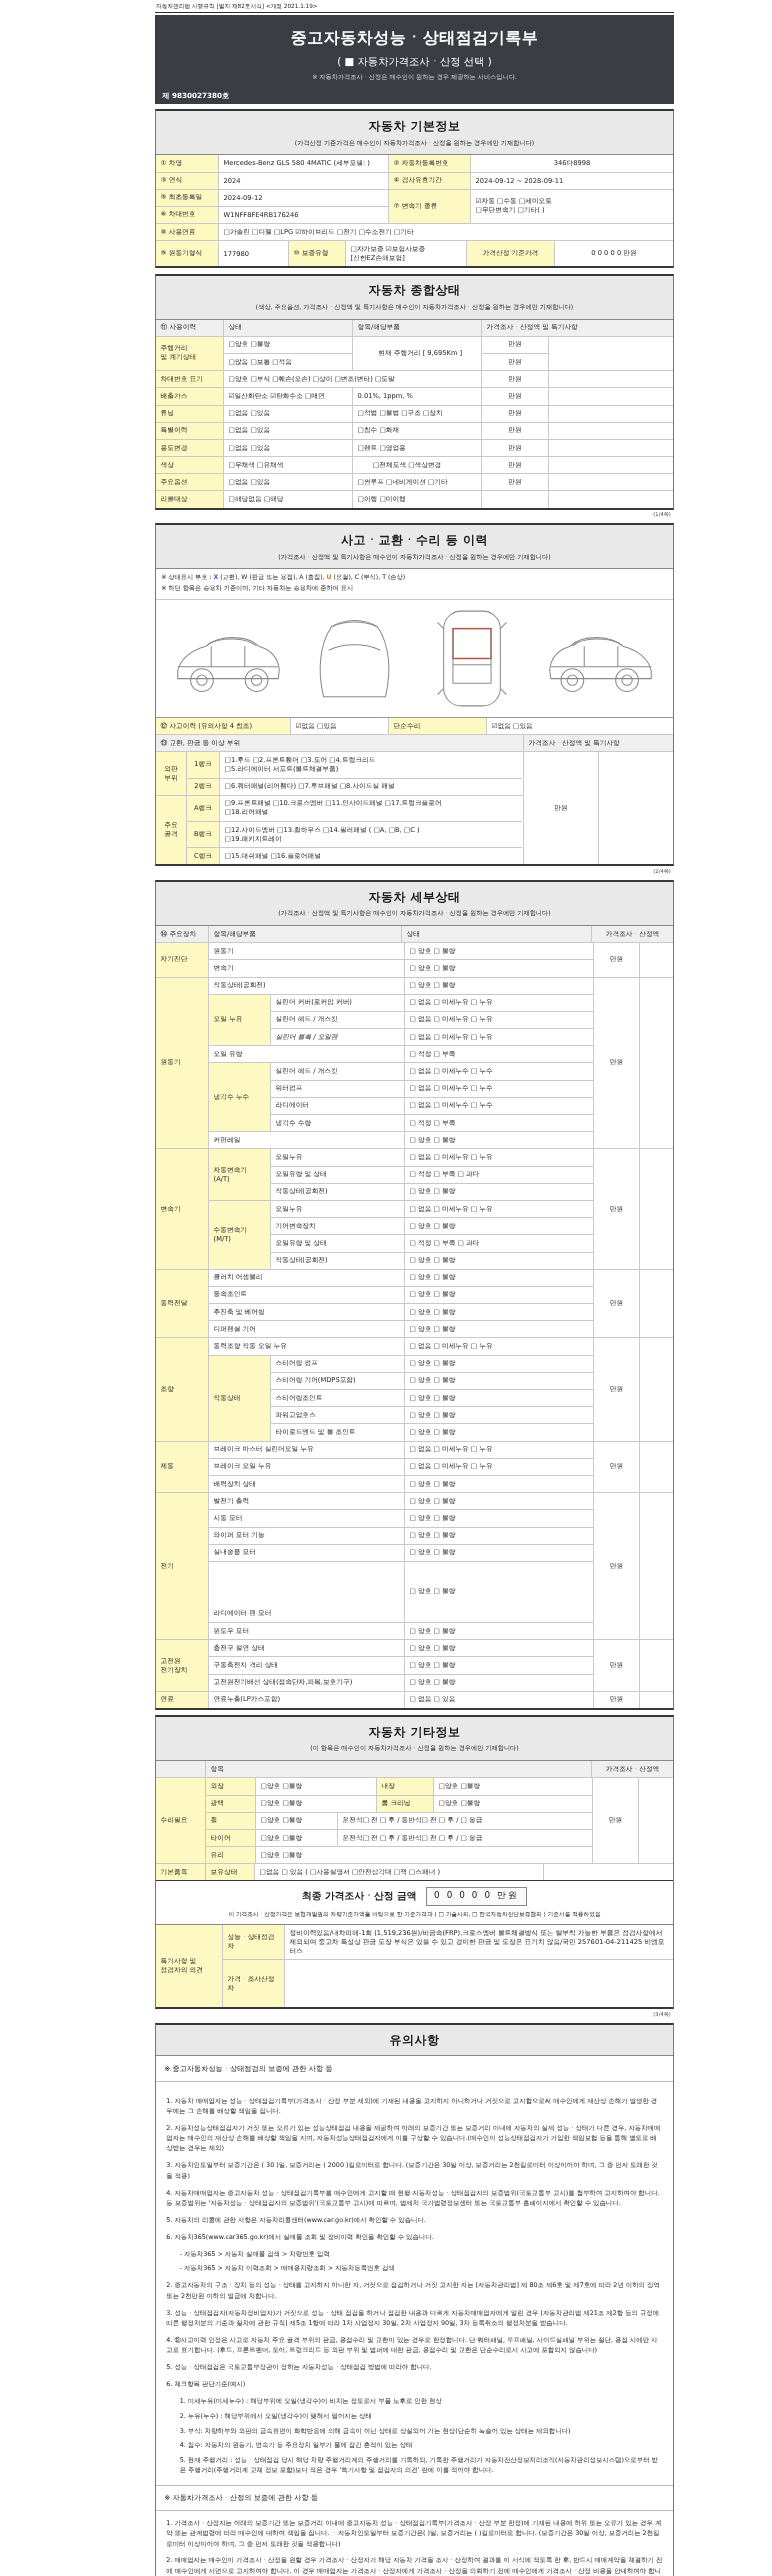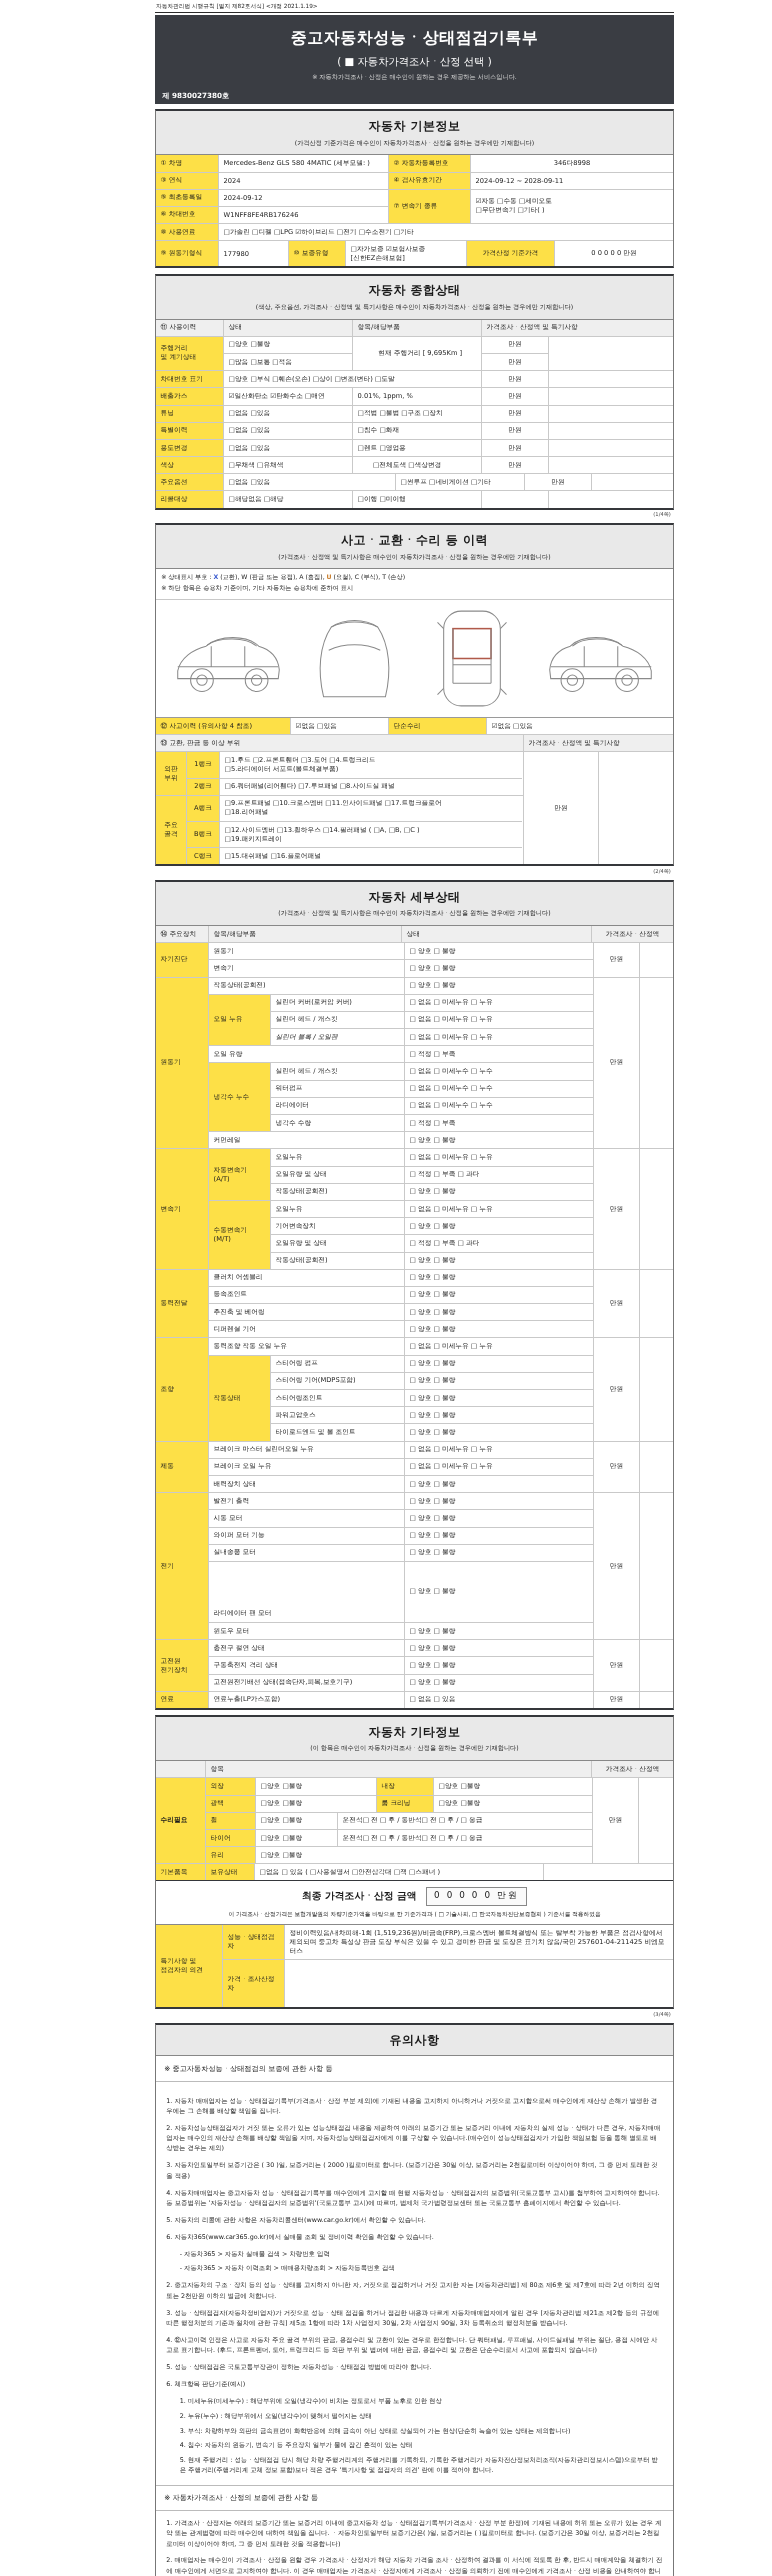--- a/index.html
+++ b/index.html
@@ -17,21 +17,21 @@
   .shead{background:#e9e9e9;text-align:center;padding:6.7px 4.1px;border-bottom:0.5px solid #888;}
   .stitle{font-size:12px;font-weight:bold;letter-spacing:0.5px;}
   .ssub{font-size:6.2px;margin-top:3.6px;color:#222;}
   .marker{text-align:right;font-size:5.2px;color:#444;padding:1.5px 3.1px 0 0;}
   
   .tbl{width:100%;}
   .tr{display:flex;align-items:stretch;}
   .tr + .tr{border-top:0.5px solid #c9c9c9;}
   .td{padding:3.6px 4.6px;font-size:6.7px;display:flex;align-items:center;white-space:pre-line;box-sizing:border-box;min-height:15.5px;}
   .td + .td,.td + .vcol,.vcol + .td,.vcol + .vcol{border-left:0.5px solid #c9c9c9;}
-  .lbl{background:#fde047;}
+  .lbl{background:#fef9c3;}
   .hd{background:#efefef;}
   .ctr{justify-content:center;text-align:center;}
   .vcol{display:flex;flex-direction:column;box-sizing:border-box;}
   .vcol > .tr{flex:1 1 auto;}
   .thick{border-top:1px solid #9a9a9a;}
   
   .diag-row{display:flex;justify-content:space-around;align-items:center;padding:7.2px 3.1px;border-top:0.5px solid #c9c9c9;}
   .legend{font-size:6.2px;padding:4.1px 5.2px 1px;}
   .legend2{font-size:6.2px;padding:1px 5.2px 5.2px;}
   
@@ -179,21 +179,21 @@
         <div class="tr  thick">
           <div class="td lbl" style="flex: 0 0 67px; width: 67px;">색상</div>
           <div class="td " style="flex: 0 0 129px; width: 129px;">□무채색  □유채색</div>
           <div class="td " style="flex: 0 0 129px; width: 129px; padding-left: 20px;">□전체도색  □색상변경</div>
           <div class="td ctr" style="flex: 0 0 67px; width: 67px;">만원</div>
           <div class="td " style="flex: 1 1 auto;"></div>
         </div>
         <div class="tr ">
           <div class="td lbl" style="flex: 0 0 67px; width: 67px;">주요옵션</div>
           <div class="td " style="flex: 0 0 129px; width: 129px;">□없음  □있음</div>
-          <div class="td " style="flex: 0 0 129px; width: 129px; margin-left: 43px;">□썬루프  □네비게이션  □기타</div>
+          <div class="td " style="flex: 0 0 129px; width: 129px;">□썬루프  □네비게이션  □기타</div>
           <div class="td ctr" style="flex: 0 0 67px; width: 67px;">만원</div>
           <div class="td " style="flex: 1 1 auto;"></div>
         </div>
         <div class="tr ">
           <div class="td lbl" style="flex: 0 0 67px; width: 67px;">리콜대상</div>
           <div class="td " style="flex: 0 0 129px; width: 129px;">□해당없음 □해당</div>
           <div class="td " style="flex: 0 0 129px; width: 129px;">□이행  □미이행</div>
           <div class="td ctr" style="flex: 0 0 67px; width: 67px;"></div>
           <div class="td " style="flex: 1 1 auto;"></div>
         </div>
@@ -582,21 +582,21 @@
       <div class="stitle">자동차 기타정보</div>
       <div class="ssub">(이 항목은 매수인이 자동차가격조사ㆍ산정을 원하는 경우에만 기재합니다)</div>
     </div>
     <div class="tbl" id="other-table">
         <div class="tr ">
           <div class="td hd" style="flex: 0 0 49px; width: 49px;"></div>
           <div class="td hd" style="flex: 1 1 auto;">항목</div>
           <div class="td hd ctr" style="flex: 0 0 82px; width: 82px;">가격조사ㆍ산정액</div>
         </div>
         <div class="tr ">
-          <div class="td lbl" style="flex: 0 0 49px; width: 49px; font-weight: bold;">수리필요</div>
+          <div class="td lbl" style="flex: 0 0 49px; width: 49px;">수리필요</div>
           <div class="vcol" style="flex: 0 0 387px; width: 387px;">
             <div class="tr ">
               <div class="td lbl" style="flex: 0 0 49px; width: 49px;">외장</div>
               <div class="td " style="flex: 0 0 121px; width: 121px;">□양호 □불량</div>
               <div class="td lbl" style="flex: 0 0 57px; width: 57px;">내장</div>
               <div class="td " style="flex: 1 1 auto;">□양호 □불량</div>
             </div>
             <div class="tr ">
               <div class="td lbl" style="flex: 0 0 49px; width: 49px;">광택</div>
               <div class="td " style="flex: 0 0 121px; width: 121px;">□양호 □불량</div>

